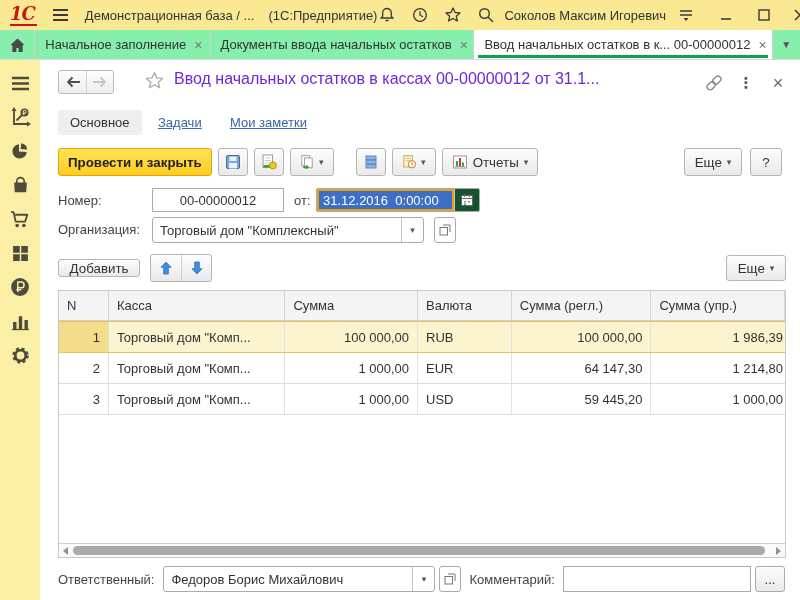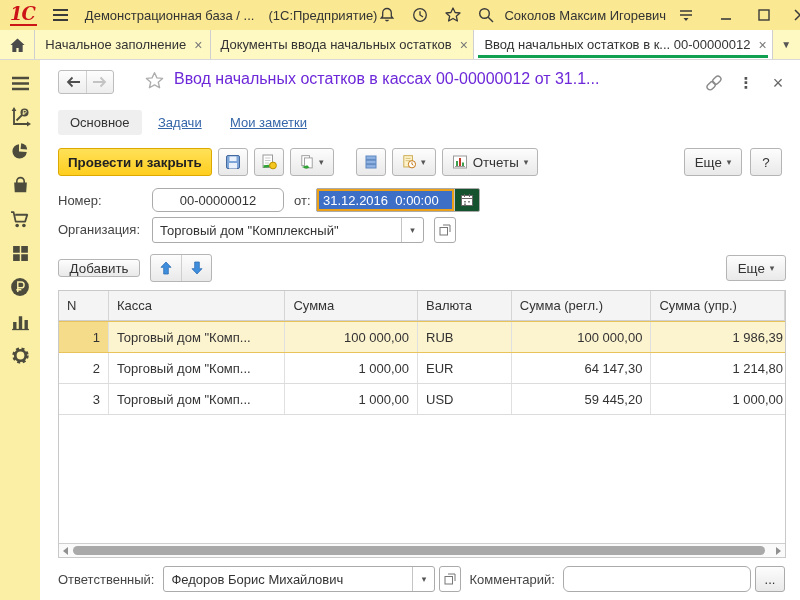--- a/index.html
+++ b/index.html
@@ -11,21 +11,21 @@
   .topbar { position:absolute; left:0; top:0; width:800px; height:30px; background:#FAE893;
             display:flex; align-items:center; }
   .logo { font-family:"DejaVu Serif",serif; font-style:italic; font-weight:bold; font-size:18px;
           color:#CC1417; margin-left:10px; line-height:1; letter-spacing:-1px;
           border-bottom:2px solid #CC1417; padding:0 2px 1px 0; }
   .tb-ic { width:20px; height:20px; display:flex; align-items:center; justify-content:center; flex:0 0 auto; }
   .tb-title { margin-left:14px; color:#333; white-space:nowrap; }
   .tb-user { margin:0 10px 0 8px; white-space:nowrap; }
 
   
-  .tabbar { position:absolute; left:0; top:30px; width:800px; height:30px; background:#fef9c3;
+  .tabbar { position:absolute; left:0; top:30px; width:800px; height:30px; background:#86efac;
             border-bottom:1px solid #D8D8D8; display:flex; align-items:stretch; }
   .home { width:36px; display:flex; align-items:center; justify-content:center; border-right:1px solid #CFCFCF; }
   .tab { display:flex; align-items:center; padding:0 10px; border-right:1px solid #CFCFCF;
          white-space:nowrap; position:relative; max-width:315px; overflow:hidden; }
   .tab .x { margin-left:8px; color:#777; font-size:14px; line-height:1; }
   .tab.active { background:#fff; }
   .tab.active::after { content:""; position:absolute; left:4px; right:4px; bottom:1px; height:3px; background:#10A050; }
   .tab-arrow { margin-left:auto; width:28px; display:flex; align-items:center; justify-content:center; color:#555; font-size:10px; }
 
   
@@ -50,21 +50,21 @@
          background:linear-gradient(#FDFDFD,#E9E9E9); border:1px solid #B5B5B5; border-radius:3px;
          padding:0 9px; color:#333; white-space:nowrap; }
   .btn .car { font-size:9px; color:#555; }
   .btn-yellow { background:linear-gradient(#FFE158,#FFCE1F); border:1px solid #DCA900; font-weight:bold; color:#222; }
   .ibtn { width:30px; padding:0; }
   .ibtn-dd { width:44px; }
   .toolbar { left:18px; top:88px; display:flex; align-items:center; gap:6px; }
   .tb-gap { width:10px; }
 
   .flbl { color:#444; white-space:nowrap; }
-  .inp { border:1px solid #ABABAB; border-radius:6px; height:24px; background:#fff; }
+  .inp { border:1px solid #ABABAB; border-radius:0; height:24px; background:#fff; }
   .num-inp { left:112px; top:128px; width:132px; text-align:center; font-size:13px; color:#333;
              font-family:inherit; padding:0; }
   .datefld { left:276px; top:128px; width:164px; height:24px; display:flex; align-items:stretch;
              border:1px solid #ABABAB; border-radius:2px; background:#14532d; }
   .datesel { flex:1; display:flex; align-items:center; border:2px solid #EBA117; background:#3D6FC6;
              color:#fff; padding:0 4px; white-space:pre; }
   .calbtn { width:25px; display:flex; align-items:center; justify-content:center; border-left:1px solid #C4C4C4; }
 
   .combo { display:flex; align-items:stretch; border:1px solid #ABABAB; border-radius:3px; background:#fff; height:26px; }
   .combo .ctext { flex:1; display:flex; align-items:center; padding:0 7px; white-space:nowrap; overflow:hidden; }

